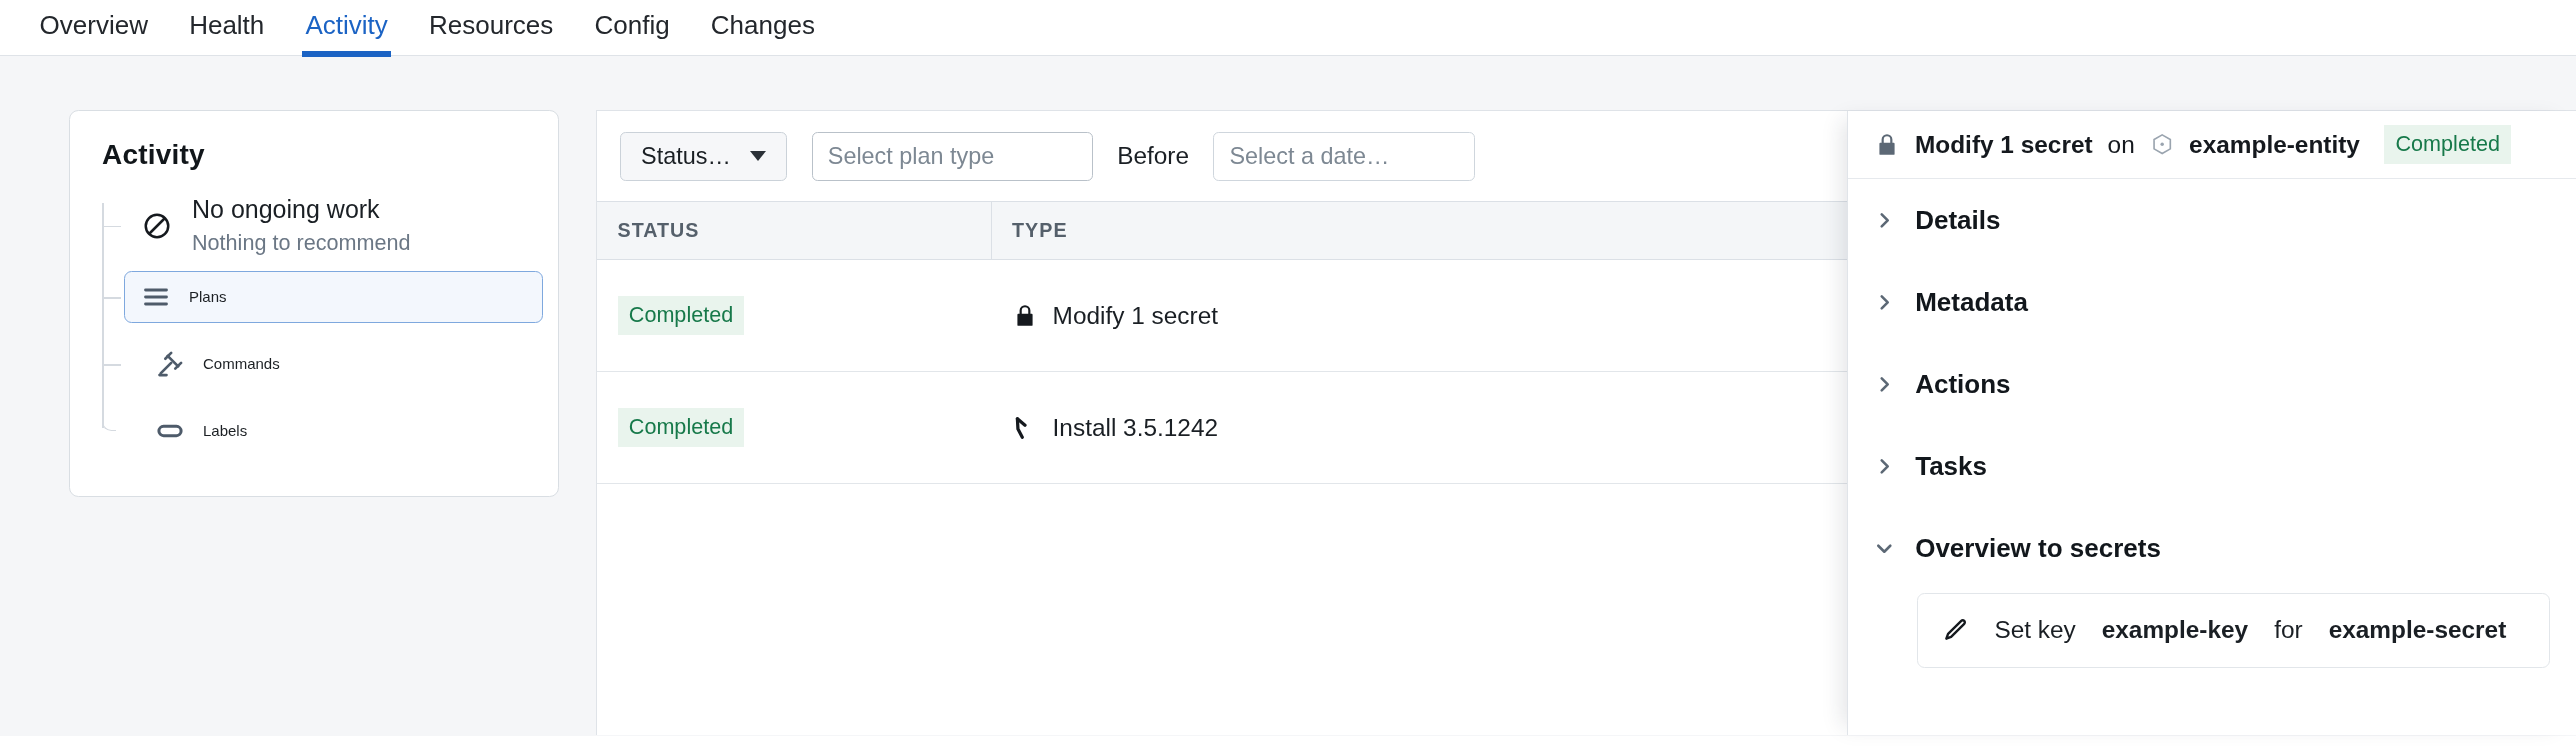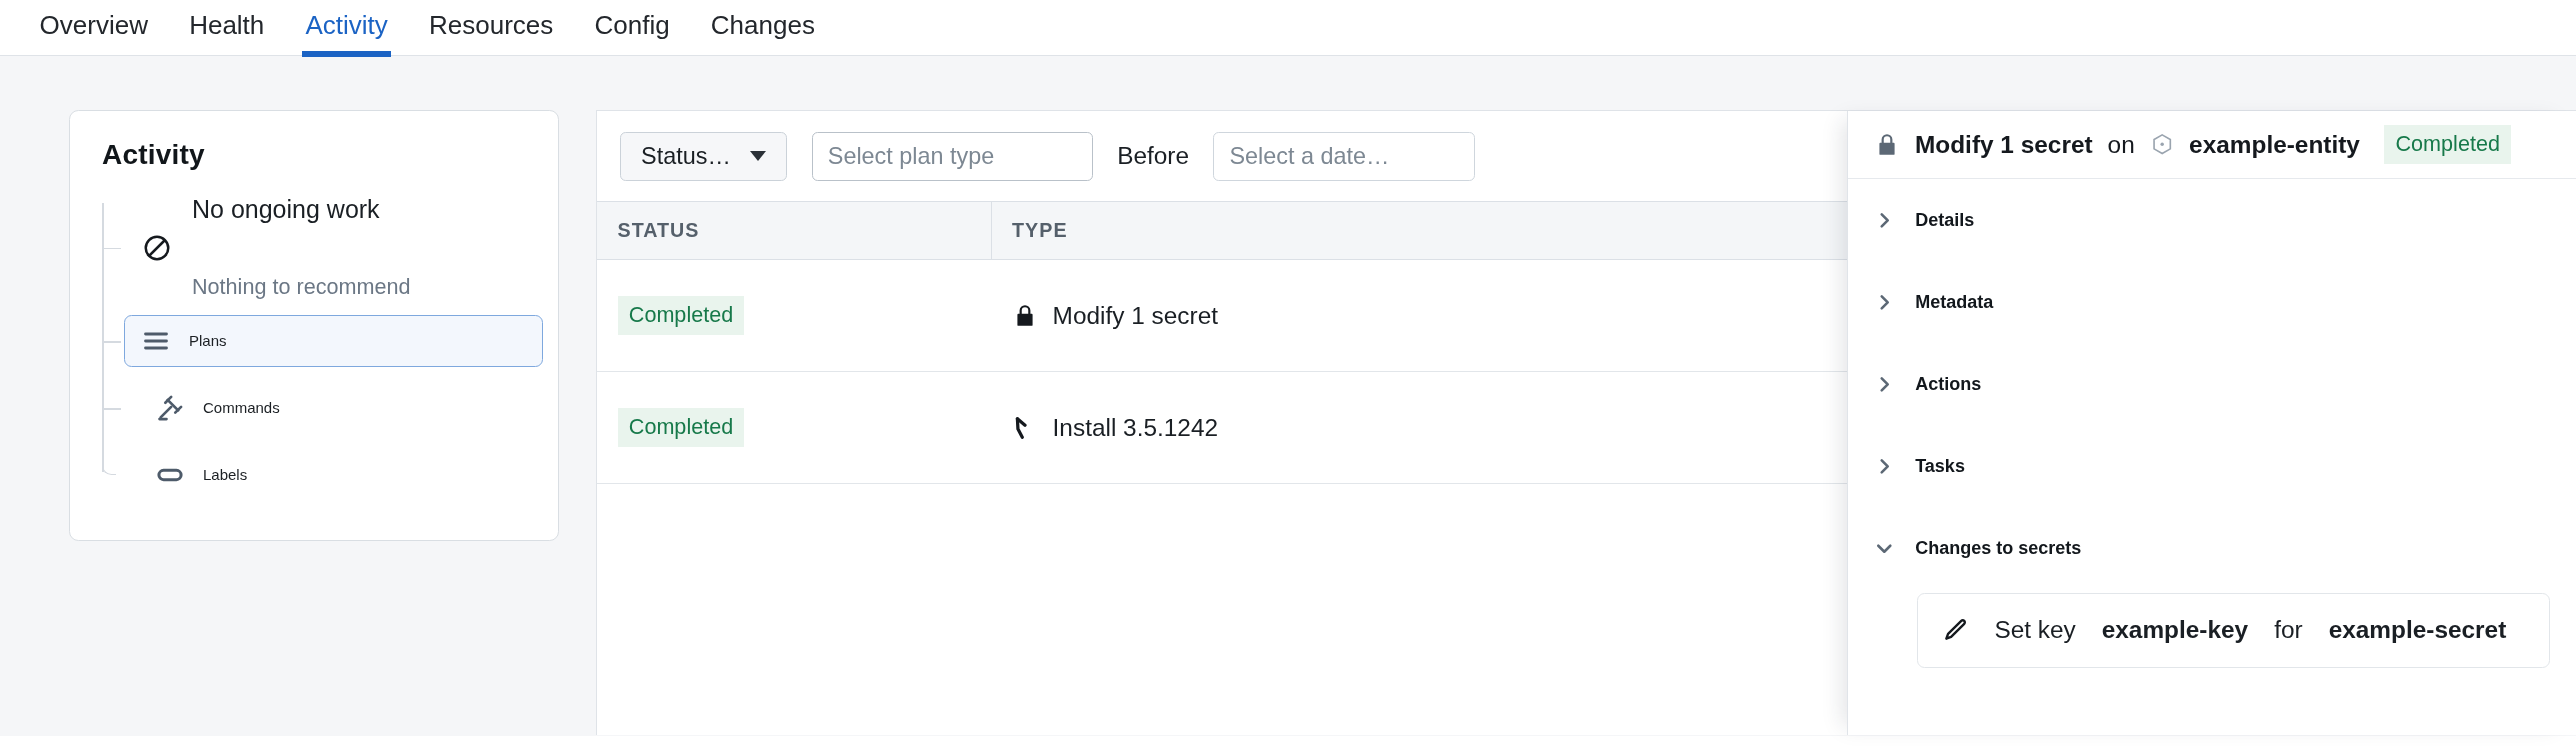--- a/index.html
+++ b/index.html
@@ -88,21 +88,21 @@
     content: "";
     position: absolute;
     left: -39px;
     top: 50%;
     width: 19px; height: 1.9px;
     background: #d5dae0;
   }
   .tree-item .ic { flex: 0 0 auto; display: flex; align-items: center; justify-content: center; width: 32px; height: 32px; }
   .tree-item .lbl { font-size: 25px; color: #1a1f24; line-height: 1.15; }
   .tree-item .sub { font-size: 21.6px; color: #6b7785; margin-top: 5.6px; }
-  .item-stack { display: flex; flex-direction: column; gap: 44px; }
+  .item-stack { display: flex; flex-direction: column; }
 
   .nav-row {
     display: flex; align-items: center; gap: 19px;
     padding: 11.2px 15px;
     border-radius: 7.5px;
     cursor: pointer;
   }
   .nav-row.selected {
     background: #f3f7fd;
     border: 1.9px solid #7ea8de;
@@ -230,21 +230,21 @@
     white-space: nowrap;
   }
   .panel-head .strong { font-weight: bold; }
   .panel-head .badge-completed { margin-left: 9.4px; }
   .acc { padding: 0 26px; }
   .acc-row {
     display: flex; align-items: center; gap: 20.6px;
     height: 82px;
     cursor: pointer;
   }
-  .acc-row .acc-title { font-size: 18px; font-weight: bold; color: #12171c; }
+  .acc-row .acc-title { font-size: 26px; font-weight: bold; color: #12171c; }
   .chev { width: 20.6px; height: 20.6px; flex: 0 0 auto; }
   .secret-card {
     margin: 3.7px 0 39px 43px;
     border: 1.9px solid #e2e6ea;
     border-radius: 7.5px;
     display: flex; align-items: center; gap: 26px;
     padding: 22.5px 24.4px;
     font-size: 24.4px;
     color: #1a1f24;
   }
@@ -436,21 +436,21 @@
           </span>
           <span class="acc-title">Tasks</span>
         </div>
 
         <div class="acc-row">
           <span class="chev">
             <svg width="20.6" height="20.6" viewBox="0 0 24 24" fill="none" stroke="#5c6875" stroke-width="3" stroke-linecap="round" stroke-linejoin="round">
                 <polyline points="5,9 12,16 19,9"></polyline>
               </svg>
           </span>
-          <span class="acc-title">Changes to secrets</span>
+          <span class="acc-title">Overview to secrets</span>
         </div>
 
         <div class="secret-card">
           <span>
             <svg width="26" height="26" viewBox="0 0 24 24" fill="none" stroke="#15191e" stroke-width="2.2" stroke-linecap="round" stroke-linejoin="round">
               <path d="M17.8 3.6a1.9 1.9 0 0 1 2.7 2.7L8.4 18.4 4 20l1.6-4.4z"></path>
             </svg>
           </span>
           <span>Set key</span>
           <b>example-key</b>

